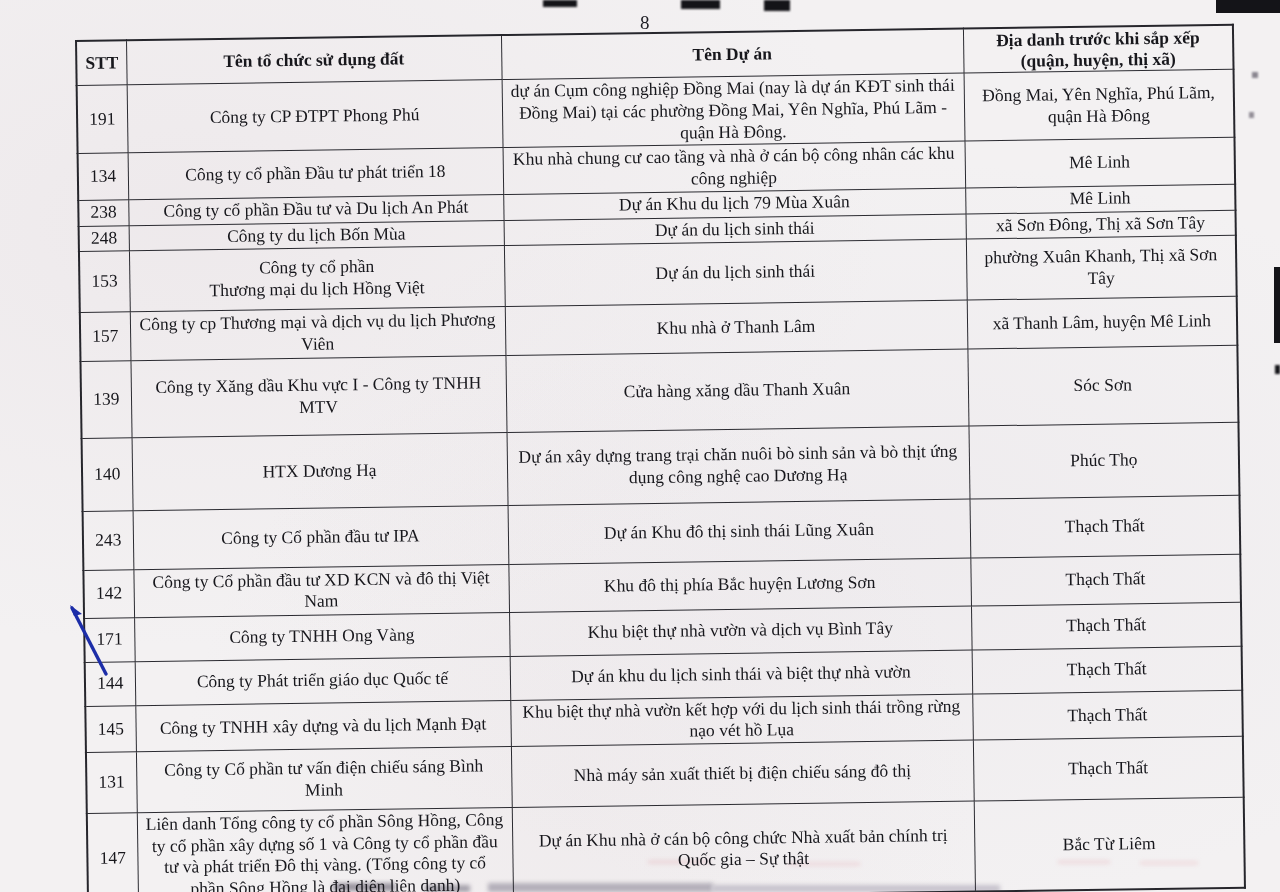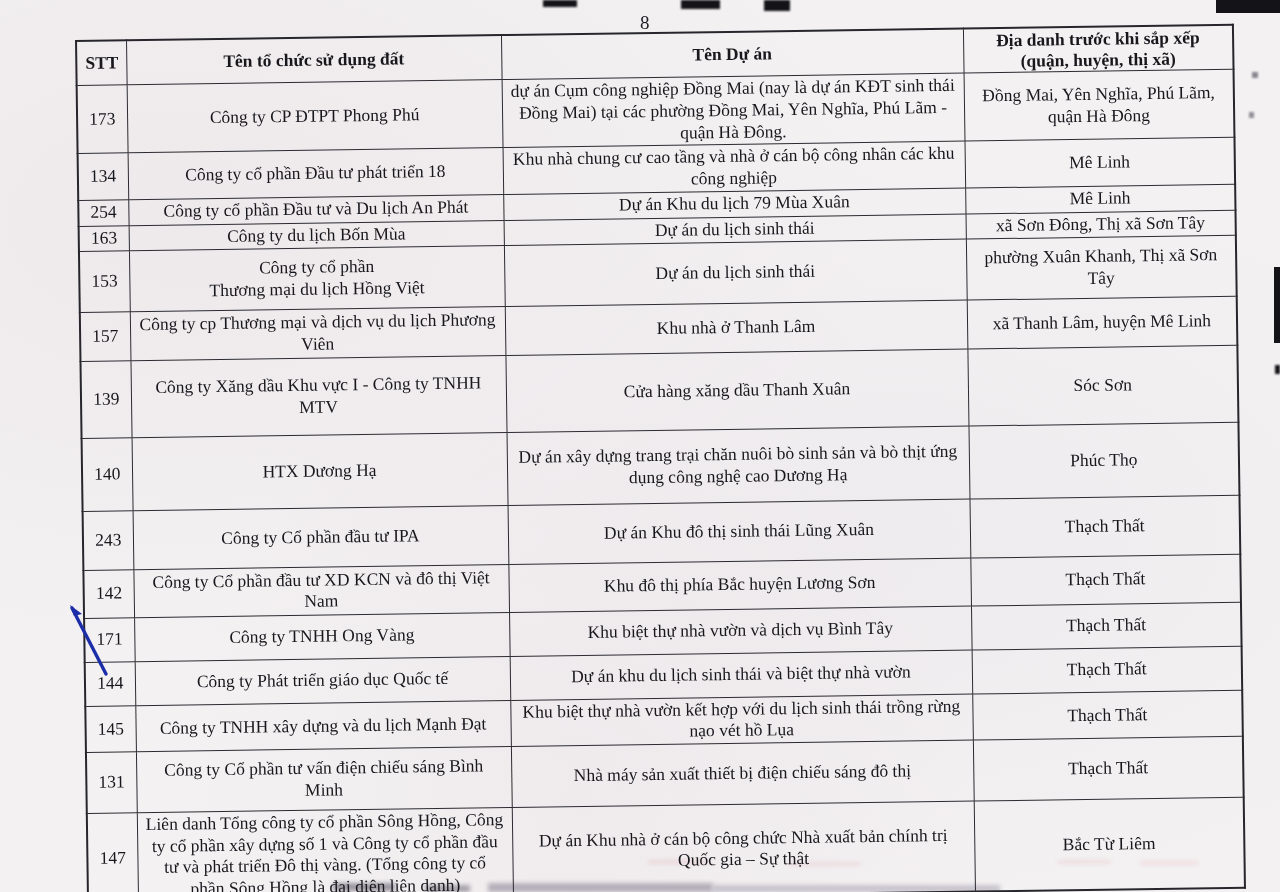--- a/index.html
+++ b/index.html
@@ -108,39 +108,39 @@
       <thead>
         <tr>
           <th>STT</th>
           <th>Tên tổ chức sử dụng đất</th>
           <th>Tên Dự án</th>
           <th>Địa danh trước khi sắp xếp (quận, huyện, thị xã)</th>
         </tr>
       </thead>
       <tbody>
           <tr>
-            <td>173</td>
+            <td>191</td>
             <td>Công ty CP ĐTPT Phong Phú</td>
             <td>dự án Cụm công nghiệp Đồng Mai (nay là dự án KĐT sinh thái Đồng Mai) tại các phường Đồng Mai, Yên Nghĩa, Phú Lãm - quận Hà Đông.</td>
             <td>Đồng Mai, Yên Nghĩa, Phú Lãm, quận Hà Đông</td>
           </tr>
           <tr>
             <td>134</td>
             <td>Công ty cổ phần Đầu tư phát triển 18</td>
             <td>Khu nhà chung cư cao tầng và nhà ở cán bộ công nhân các khu công nghiệp</td>
             <td>Mê Linh</td>
           </tr>
           <tr>
-            <td>254</td>
+            <td>238</td>
             <td>Công ty cổ phần Đầu tư và Du lịch An Phát</td>
             <td>Dự án Khu du lịch 79 Mùa Xuân</td>
             <td>Mê Linh</td>
           </tr>
           <tr>
-            <td>163</td>
+            <td>248</td>
             <td>Công ty du lịch Bốn Mùa</td>
             <td>Dự án du lịch sinh thái</td>
             <td>xã Sơn Đông, Thị xã Sơn Tây</td>
           </tr>
           <tr>
             <td>153</td>
             <td>Công ty cổ phần
 Thương mại du lịch Hồng Việt</td>
             <td>Dự án du lịch sinh thái</td>
             <td>phường Xuân Khanh, Thị xã Sơn Tây</td>

